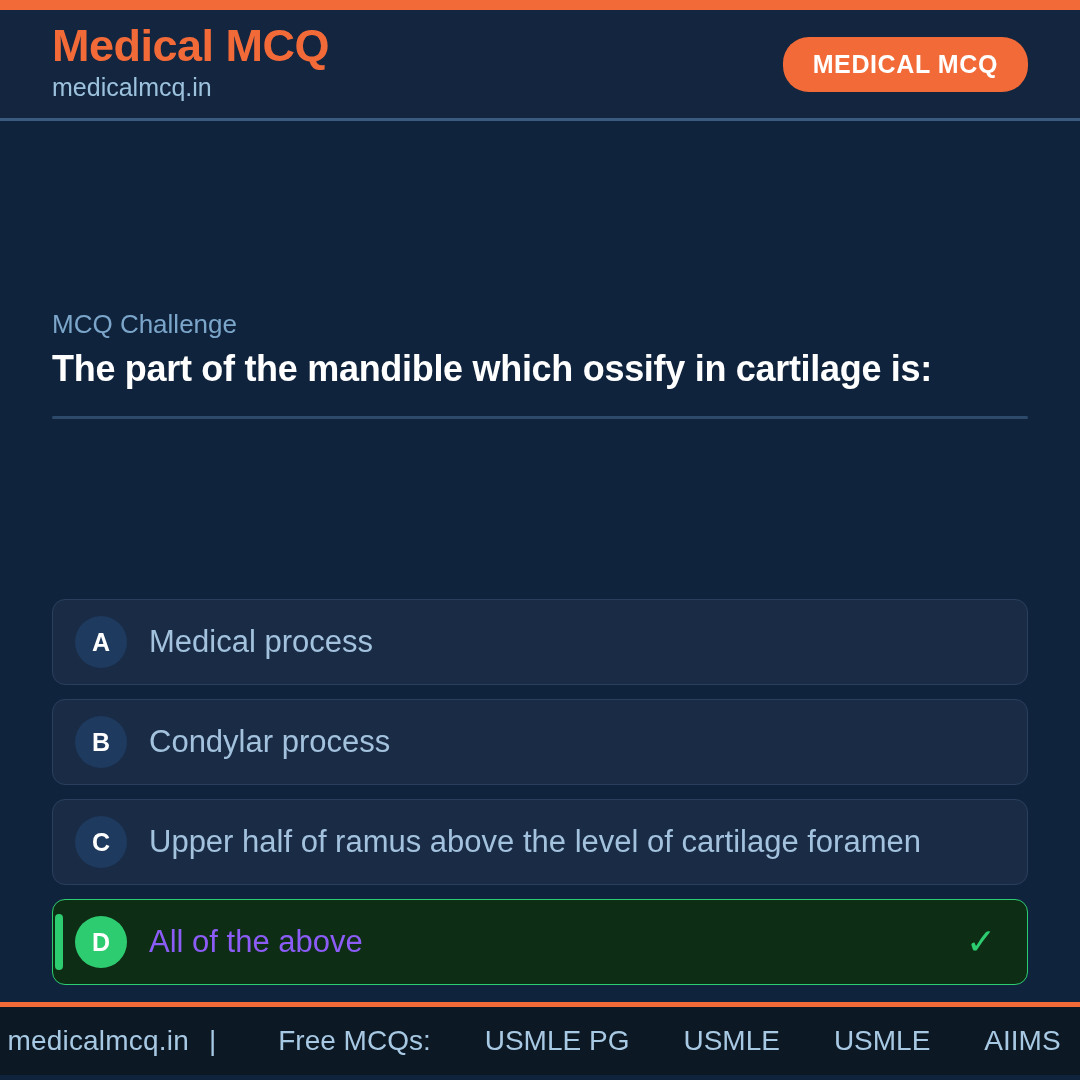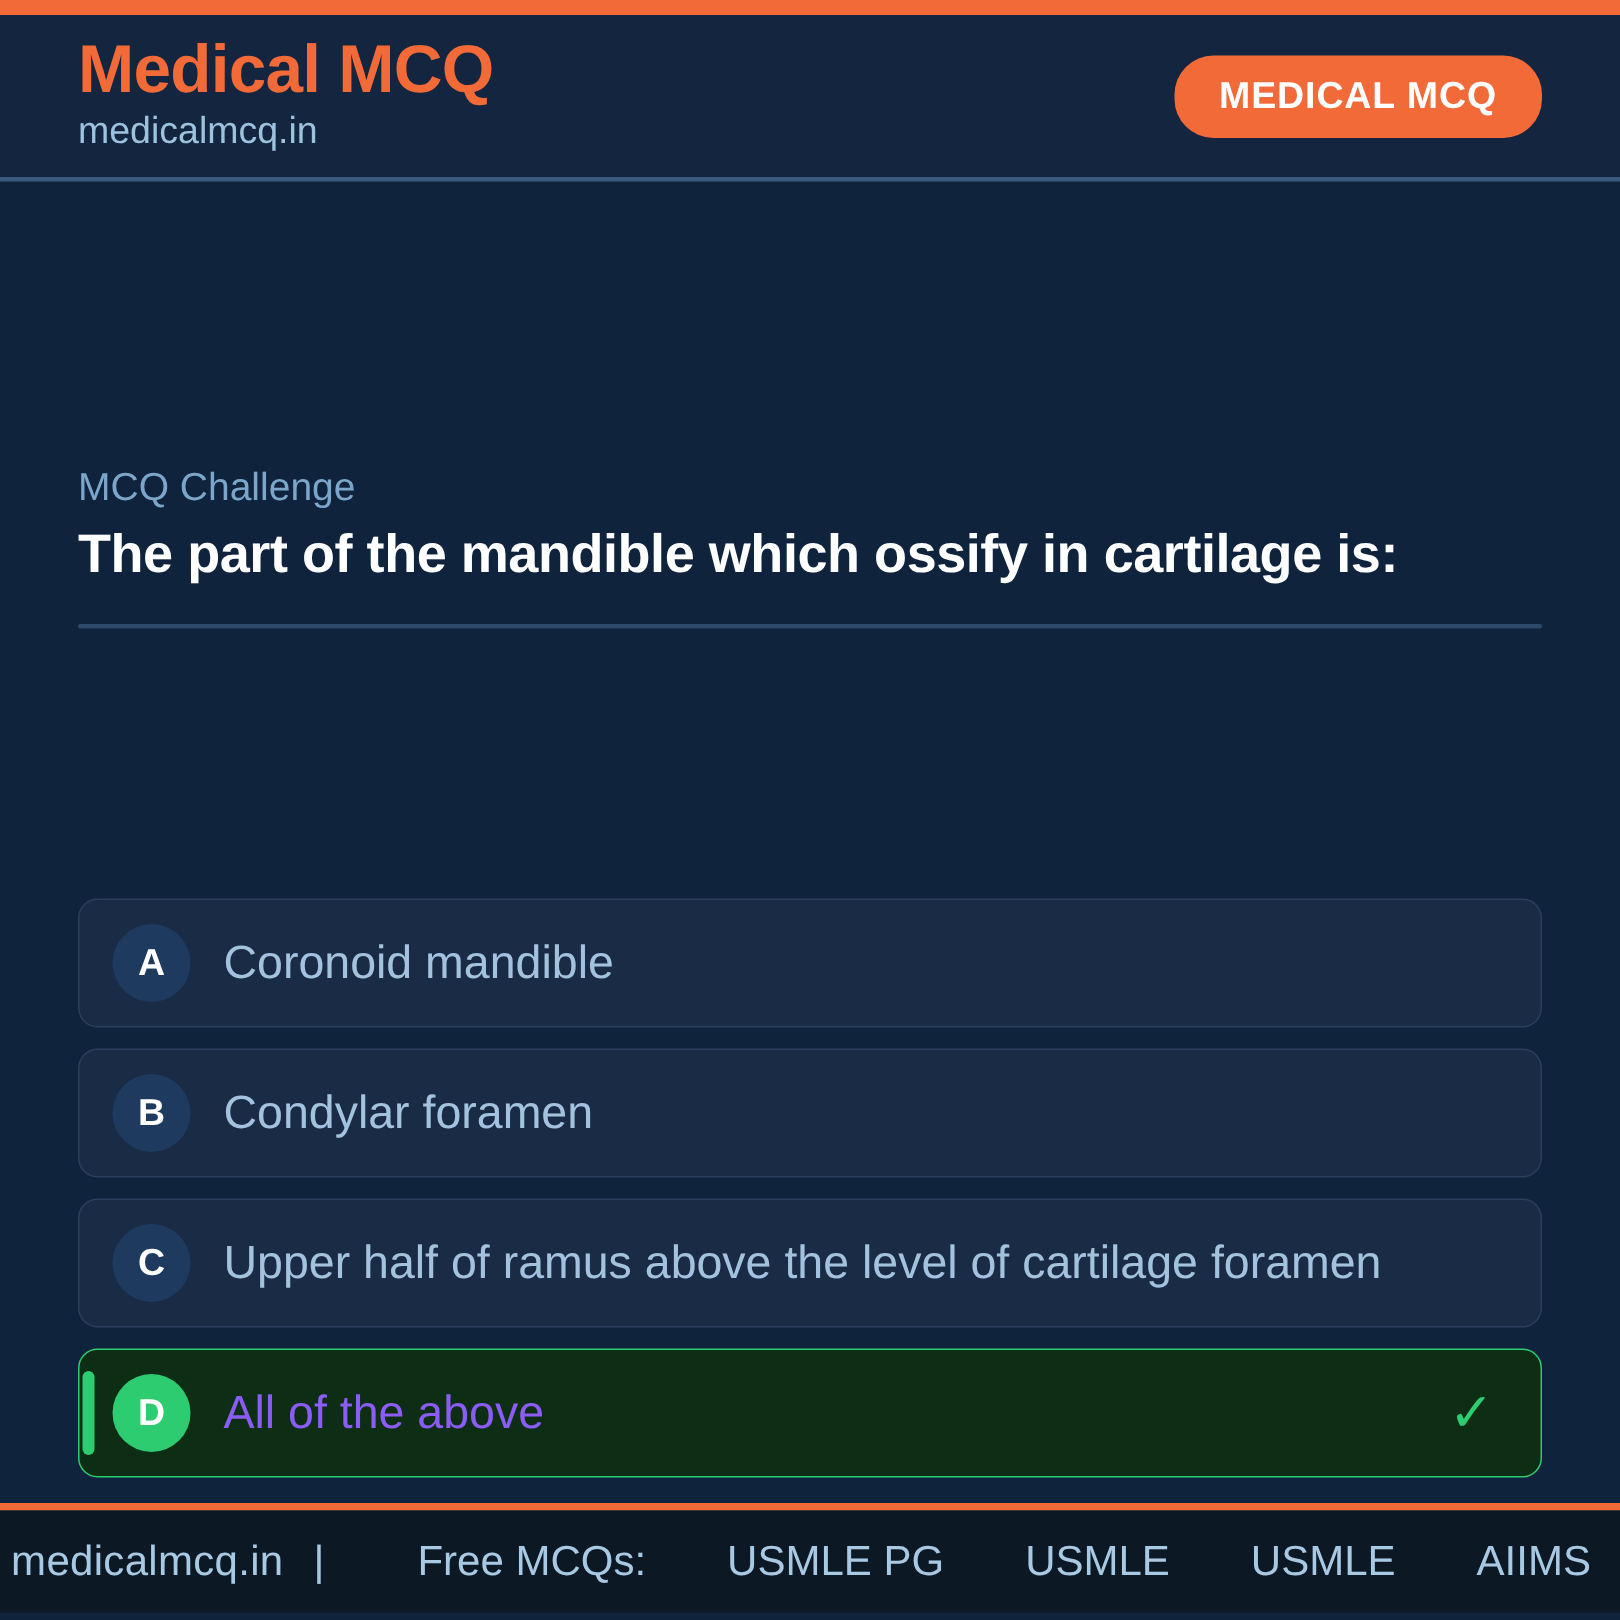--- a/index.html
+++ b/index.html
@@ -235,27 +235,27 @@
     <div class="question-block">
       <div class="kicker">MCQ Challenge</div>
       <div class="question">The part of the mandible which ossify in cartilage is:</div>
       <div class="divider"></div>
     </div>
 
     <div class="options">
 
       <div class="option">
         <div class="option-badge">A</div>
-        <div class="option-text">Coronoid mandible</div>
+        <div class="option-text">Medical process</div>
         <div class="option-mark"></div>
       </div>
 
       <div class="option">
         <div class="option-badge">B</div>
-        <div class="option-text">Condylar foramen</div>
+        <div class="option-text">Condylar process</div>
         <div class="option-mark"></div>
       </div>
 
       <div class="option">
         <div class="option-badge">C</div>
         <div class="option-text">Upper half of ramus above the level of cartilage foramen</div>
         <div class="option-mark"></div>
       </div>
 
       <div class="option correct">

